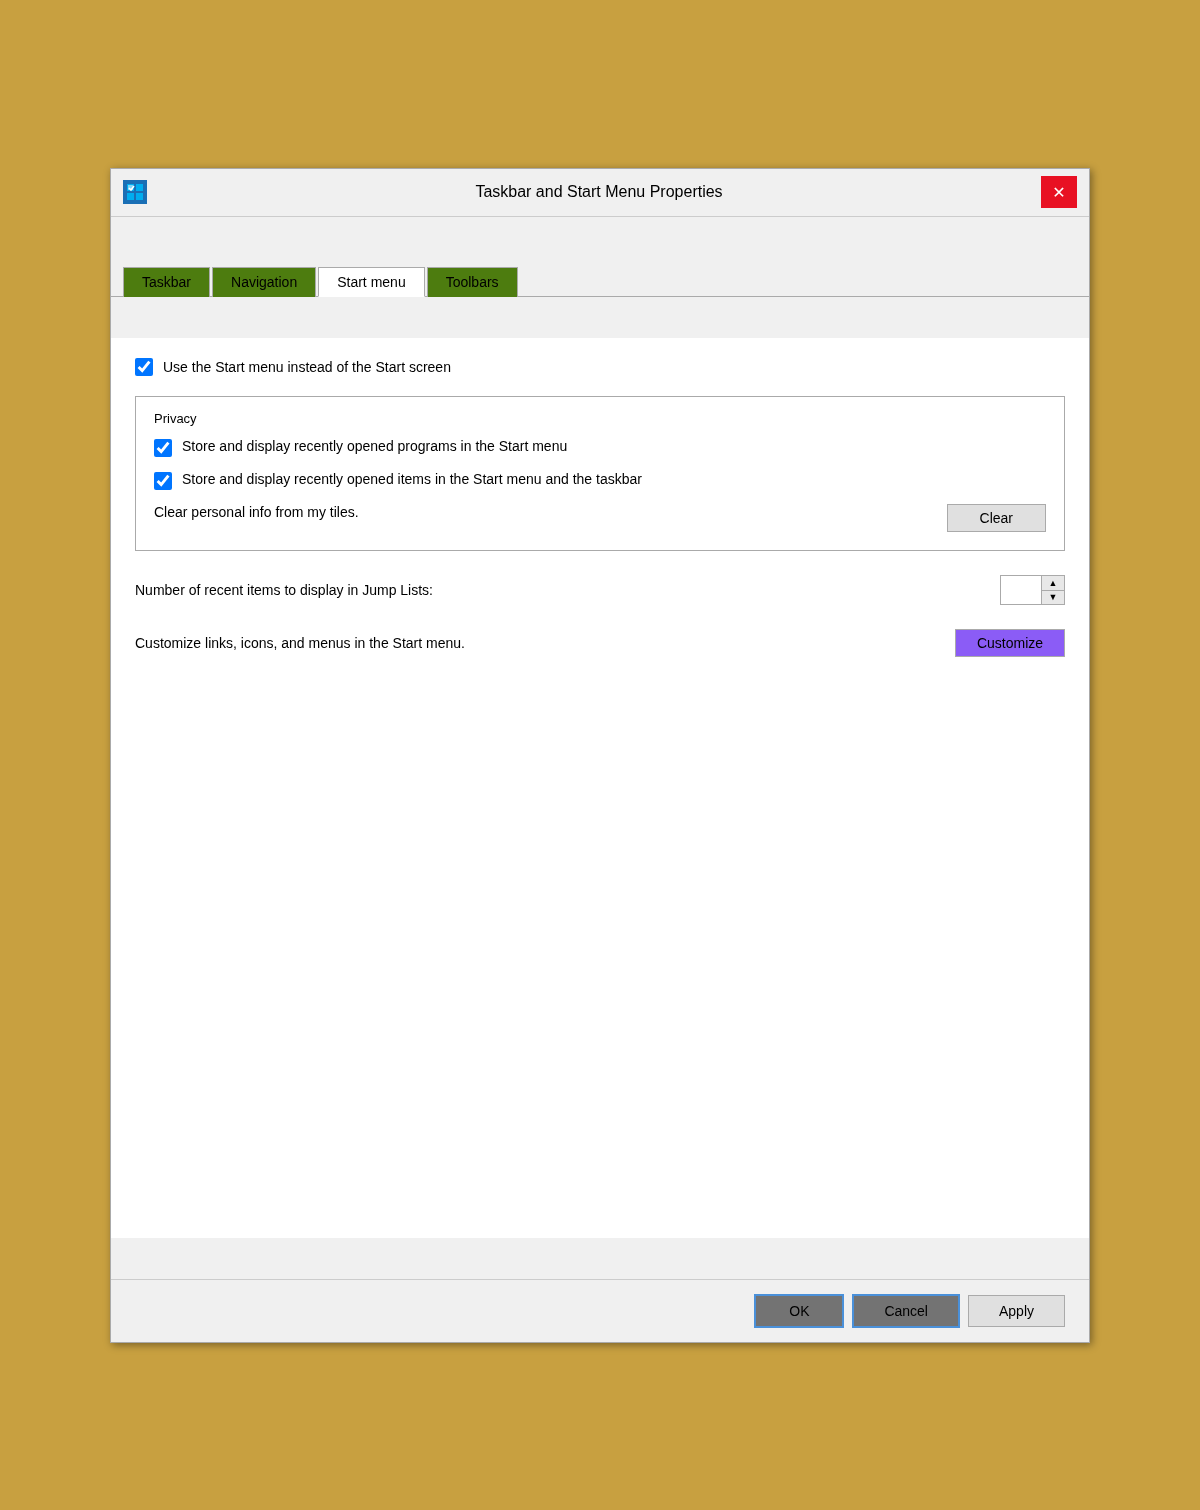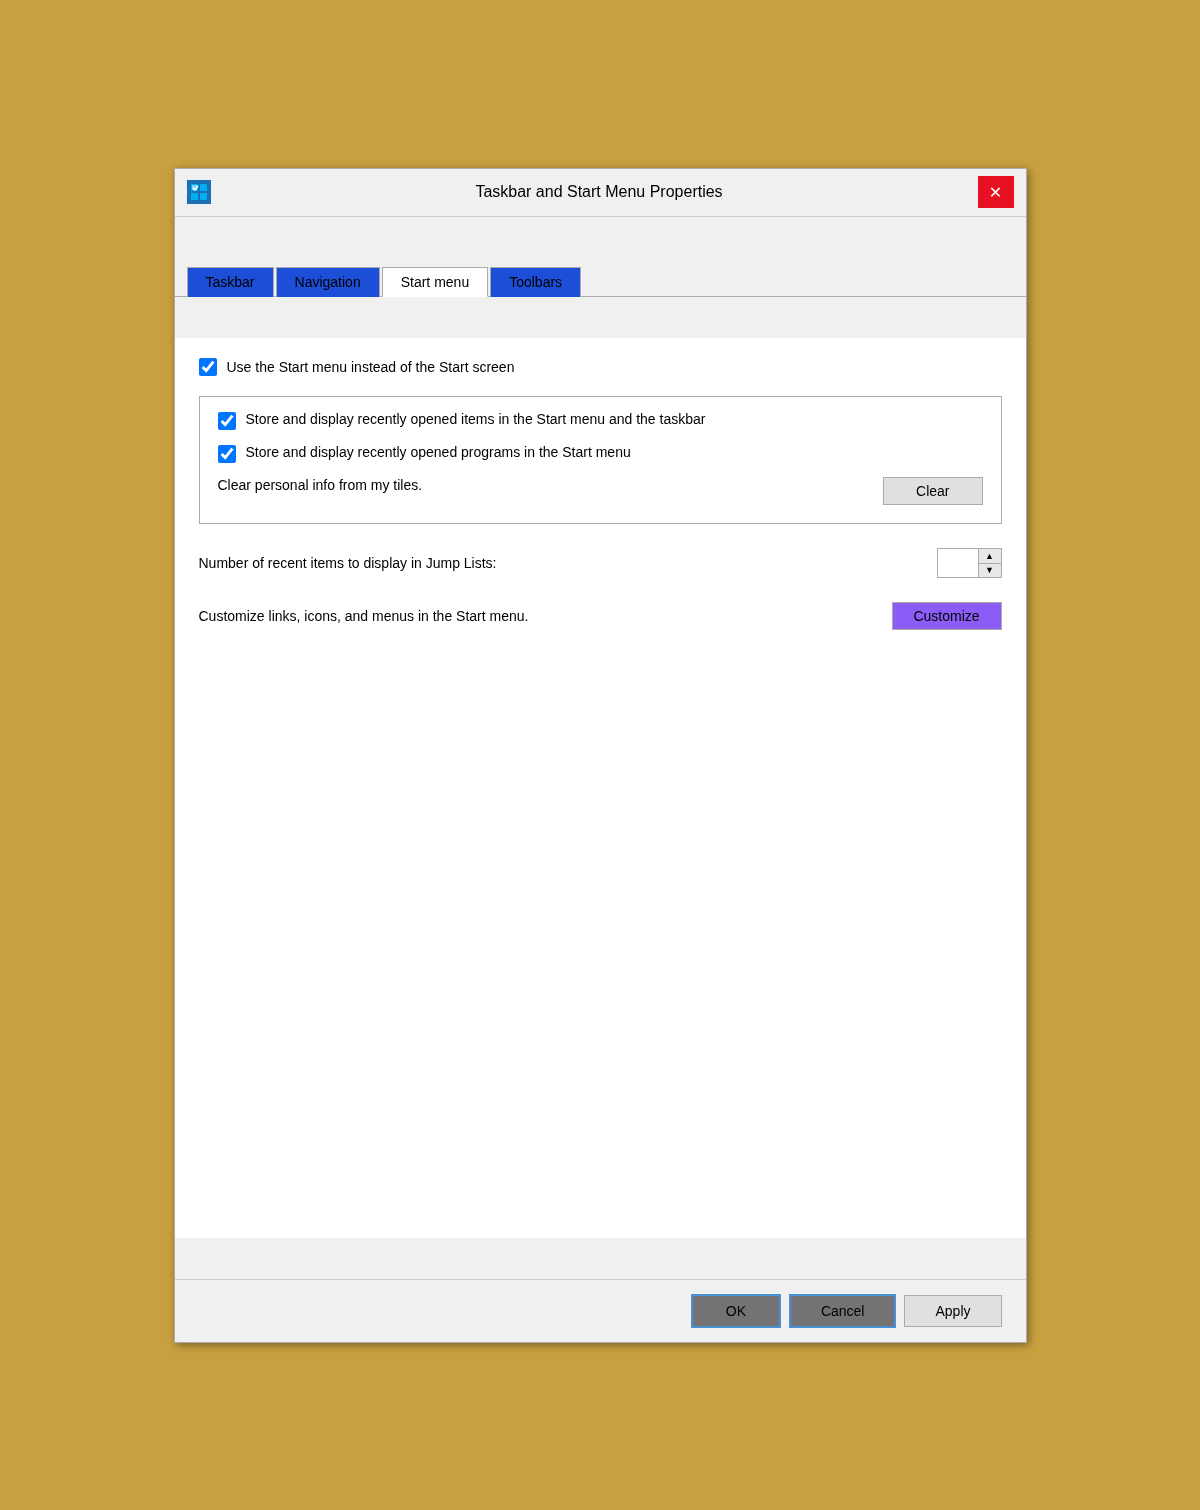--- a/index.html
+++ b/index.html
@@ -6,21 +6,21 @@
     body {
       background: #c8a040;
       display: flex;
       justify-content: center;
       align-items: center;
       min-height: 1510px;
       font-family: 'Segoe UI', Tahoma, Geneva, Verdana, sans-serif;
       font-size: 14px;
     }
     .dialog-window {
-      width: 853px;
+      width: 980px;
       background: #f0f0f0;
       border: 1px solid #aaa;
       box-shadow: 2px 2px 8px rgba(0,0,0,0.4);
       display: flex;
       flex-direction: column;
       gap: 41px;
     }
     .title-bar {
       background: #f0f0f0;
       border-bottom: 1px solid #ccc;
@@ -63,21 +63,21 @@
     }
     .tabs-container {
       display: flex;
       padding: 8px 12px 0 12px;
       background: #f0f0f0;
       border-bottom: 1px solid #aaa;
     }
     .tab {
       padding: 6px 18px;
       border: 1px solid #aaa;
-      background: #1d4ed8;
+      background: #4d7c0f;
       cursor: pointer;
       margin-right: 2px;
       font-size: 14px;
       color: #000;
       border-bottom: none;
       position: relative;
       bottom: -1px;
     }
     .tab.active {
       background: #fff;
@@ -267,29 +267,30 @@
   </div>
 
   <div class="content-area">
 
     <div class="main-checkbox-row">
       <input type="checkbox" checked="" style="">
       <label>Use the Start menu instead of the Start screen</label>
     </div>
 
     <div class="privacy-group">
+      <div class="privacy-group-legend">Privacy</div>
+
+      <div class="privacy-checkbox-row">
+        <input type="checkbox" checked="" style="">
+        <label>Store and display recently opened programs in the Start menu</label>
+      </div>
 
       <div class="privacy-checkbox-row">
         <input type="checkbox" checked="" style="">
         <label>Store and display recently opened items in the Start menu and the taskbar</label>
-      </div>
-
-      <div class="privacy-checkbox-row">
-        <input type="checkbox" checked="" style="">
-        <label>Store and display recently opened programs in the Start menu</label>
       </div>
 
       <div class="clear-row">
         <span class="clear-label">Clear personal info from my tiles.</span>
         <button class="btn">Clear</button>
       </div>
     </div>
 
     <div class="jump-list-row">
       <span class="jump-list-label">Number of recent items to display in Jump Lists:</span>

